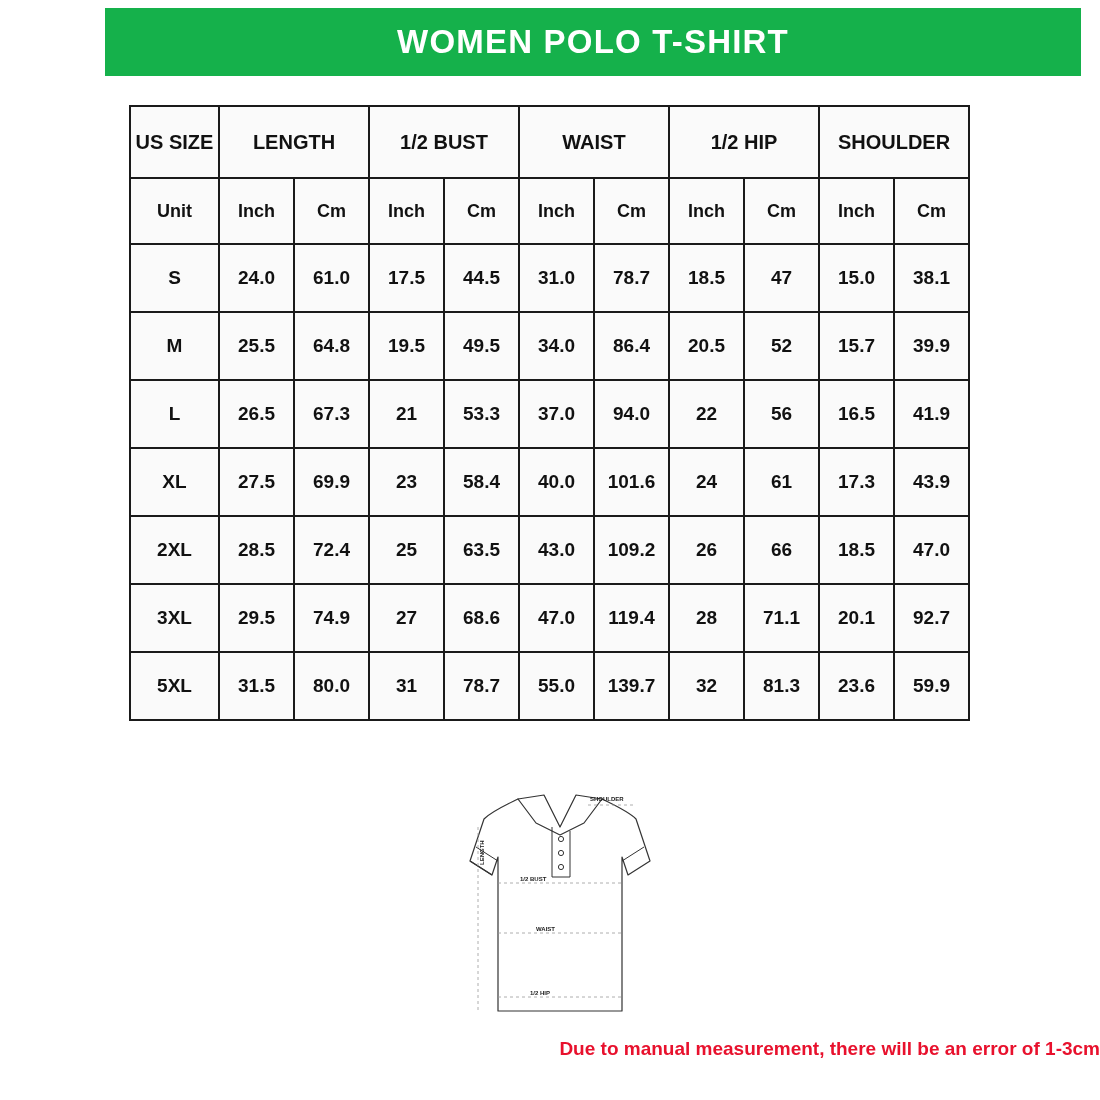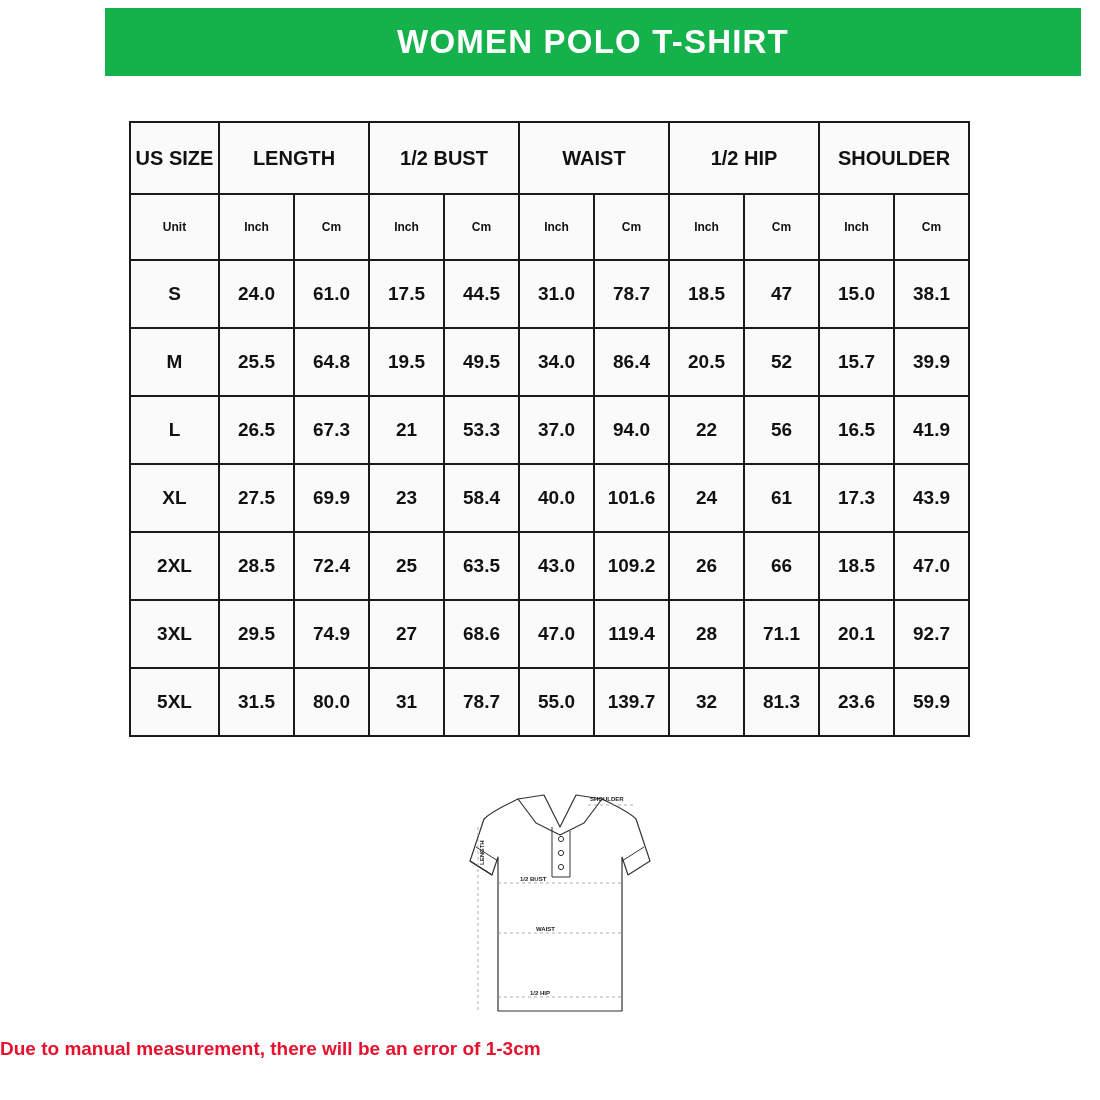--- a/index.html
+++ b/index.html
@@ -45,21 +45,20 @@
   .table-wrap {
     position: absolute;
     left: 129px;
     top: 105px;
     width: 841px;
   }
   table.size-table {
     border-collapse: collapse;
     width: 841px;
     table-layout: fixed;
-    margin-top: 16px;
   }
   table.size-table td,
   table.size-table th {
     border: 2px solid #1a1a1a;
     text-align: center;
     vertical-align: middle;
     background: #fafafa;
     font-weight: bold;
     color: #111111;
   }
@@ -67,21 +66,21 @@
   col.c-size   { width: 89px; }
   col.c-unit   { width: 75px; }
   col.c-unit2  { width: 75px; }
 
   tr.head-row th {
     height: 68px;
     font-size: 20px;
   }
   tr.unit-row td {
     height: 62px;
-    font-size: 12px;
+    font-size: 18px;
   }
   tr.data-row td {
     height: 64px;
     font-size: 19px;
     font-weight: bold;
   }
   td.size-cell {
     font-size: 20px;
   }
 
@@ -108,21 +107,21 @@
     font-weight: bold;
     fill: #1a1a1a;
   }
 
   
   .note {
     position: absolute;
     left: 0;
     top: 1038px;
     width: 1100px;
-    text-align: left;
+    text-align: right;
     color: #e8112d;
     font-size: 19px;
     font-weight: bold;
   }
 </style>
 </head>
 <body>
 
 <div class="page">
 

